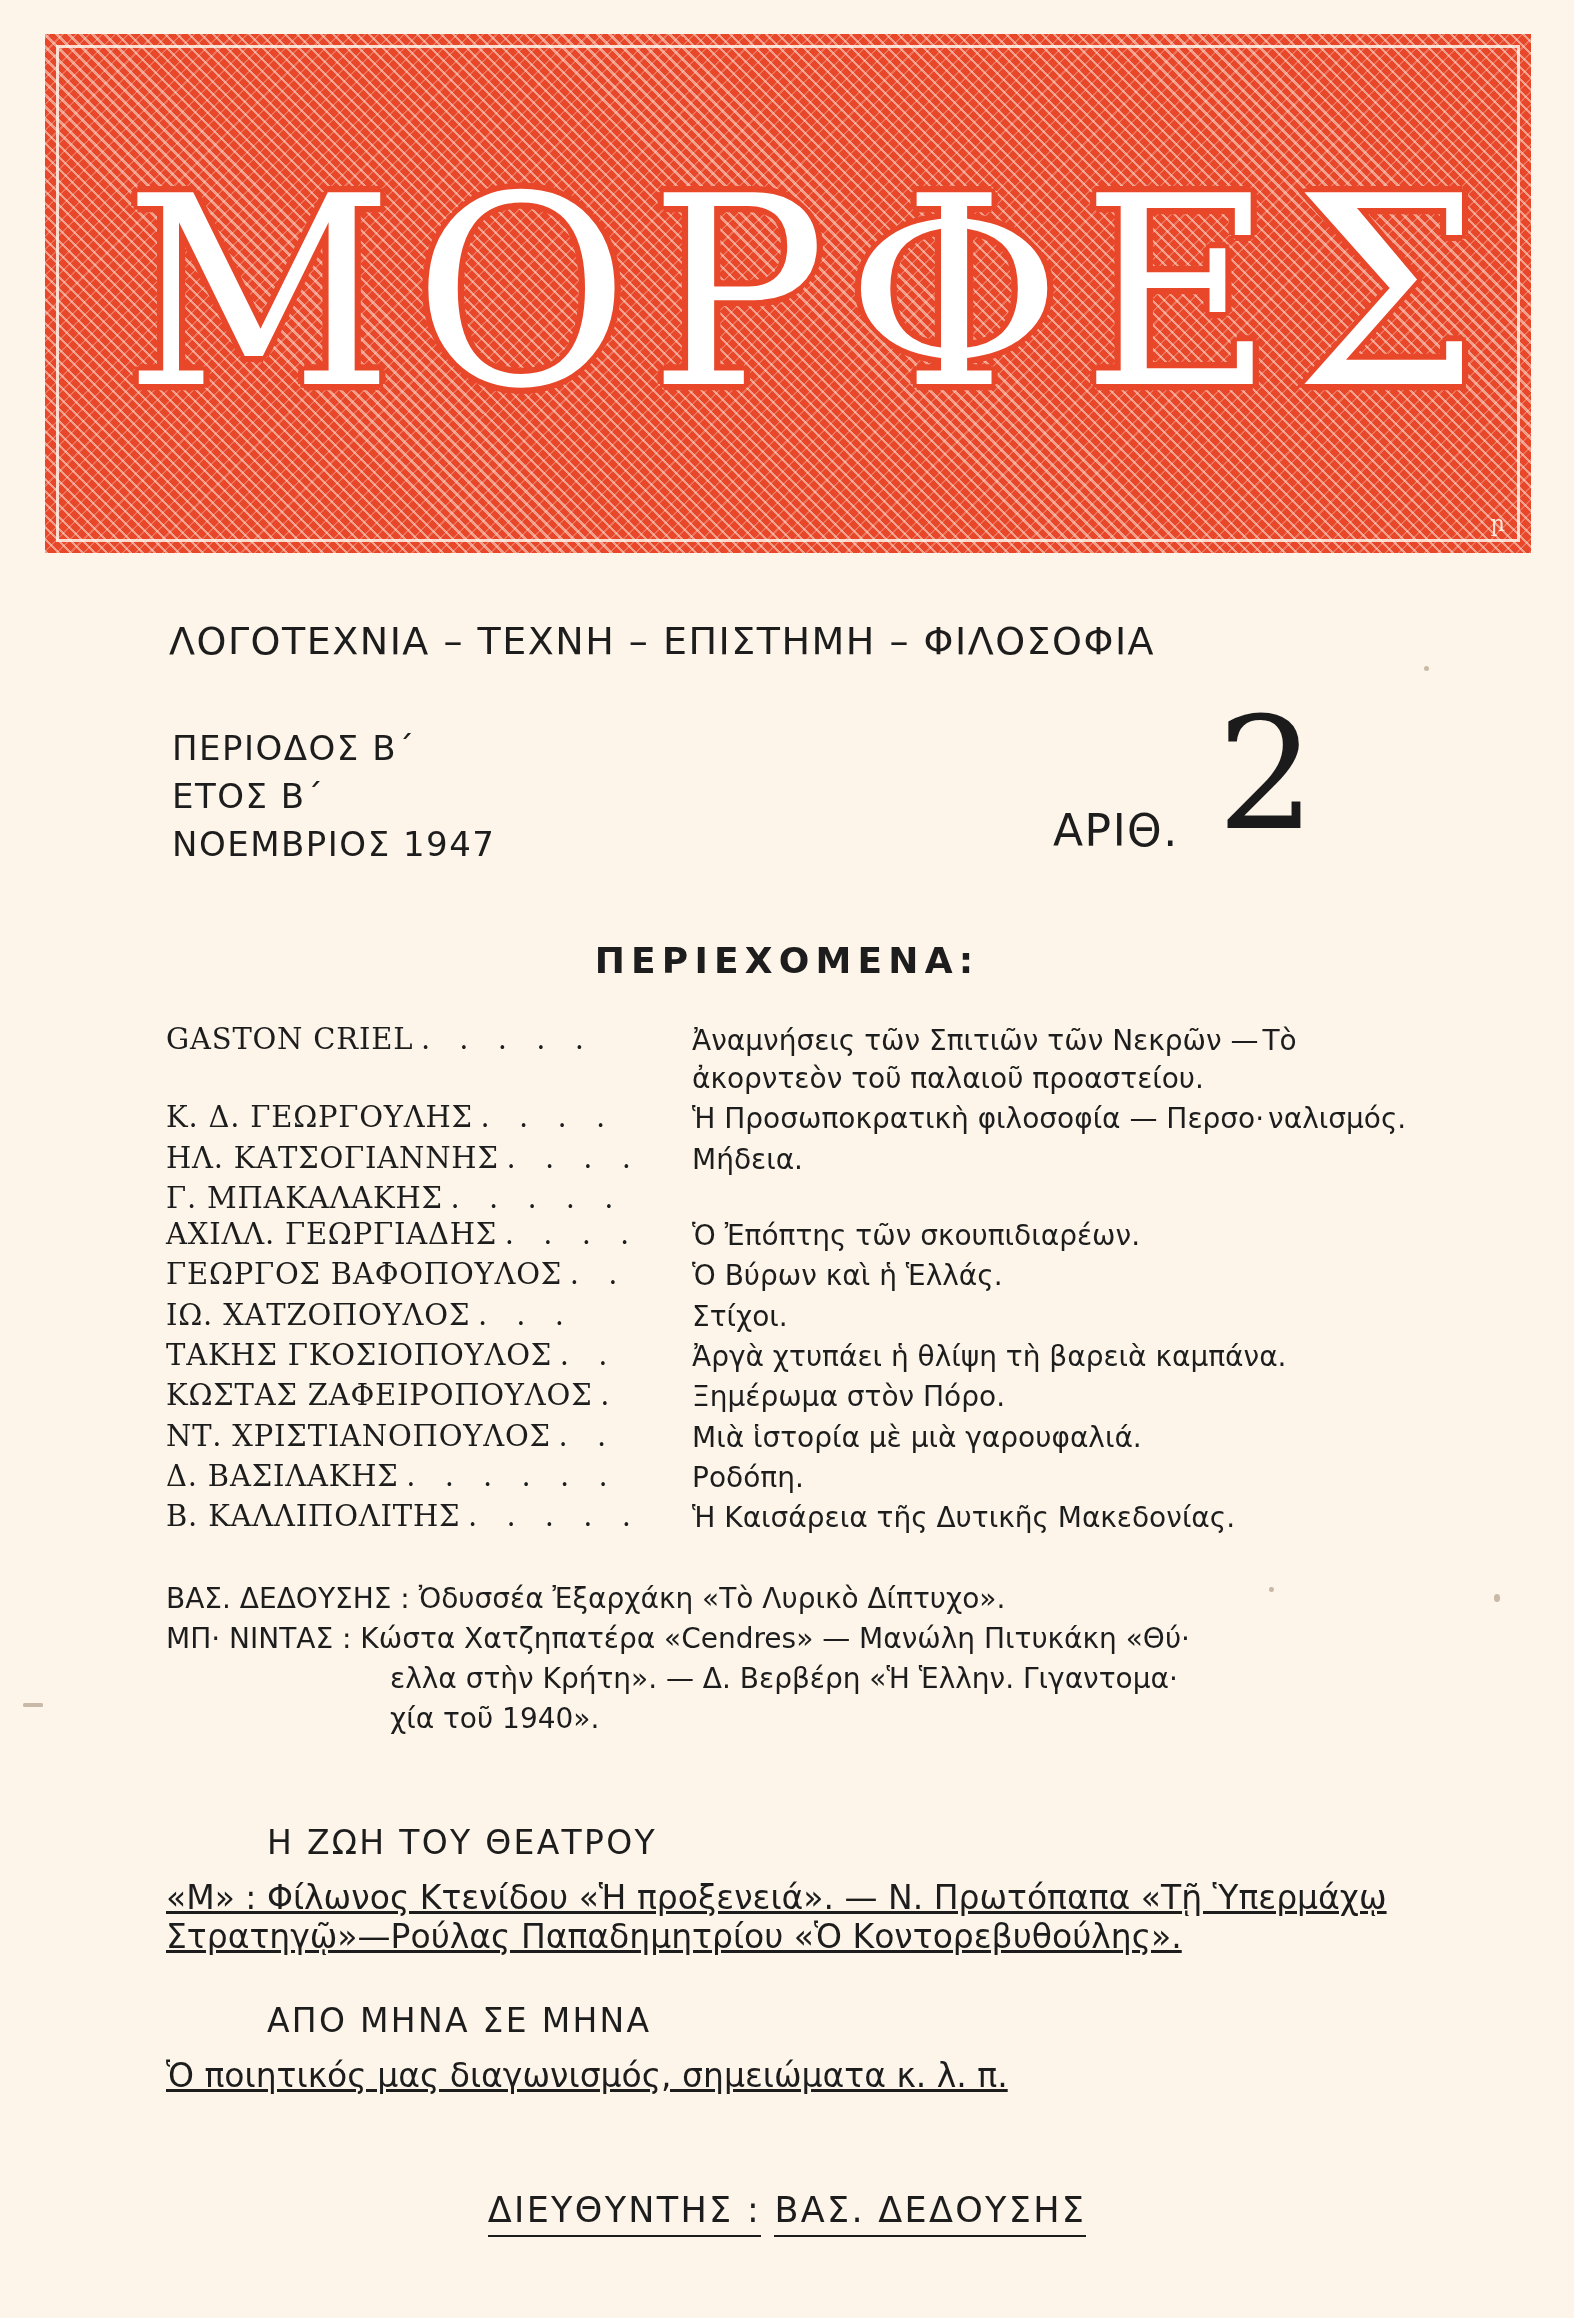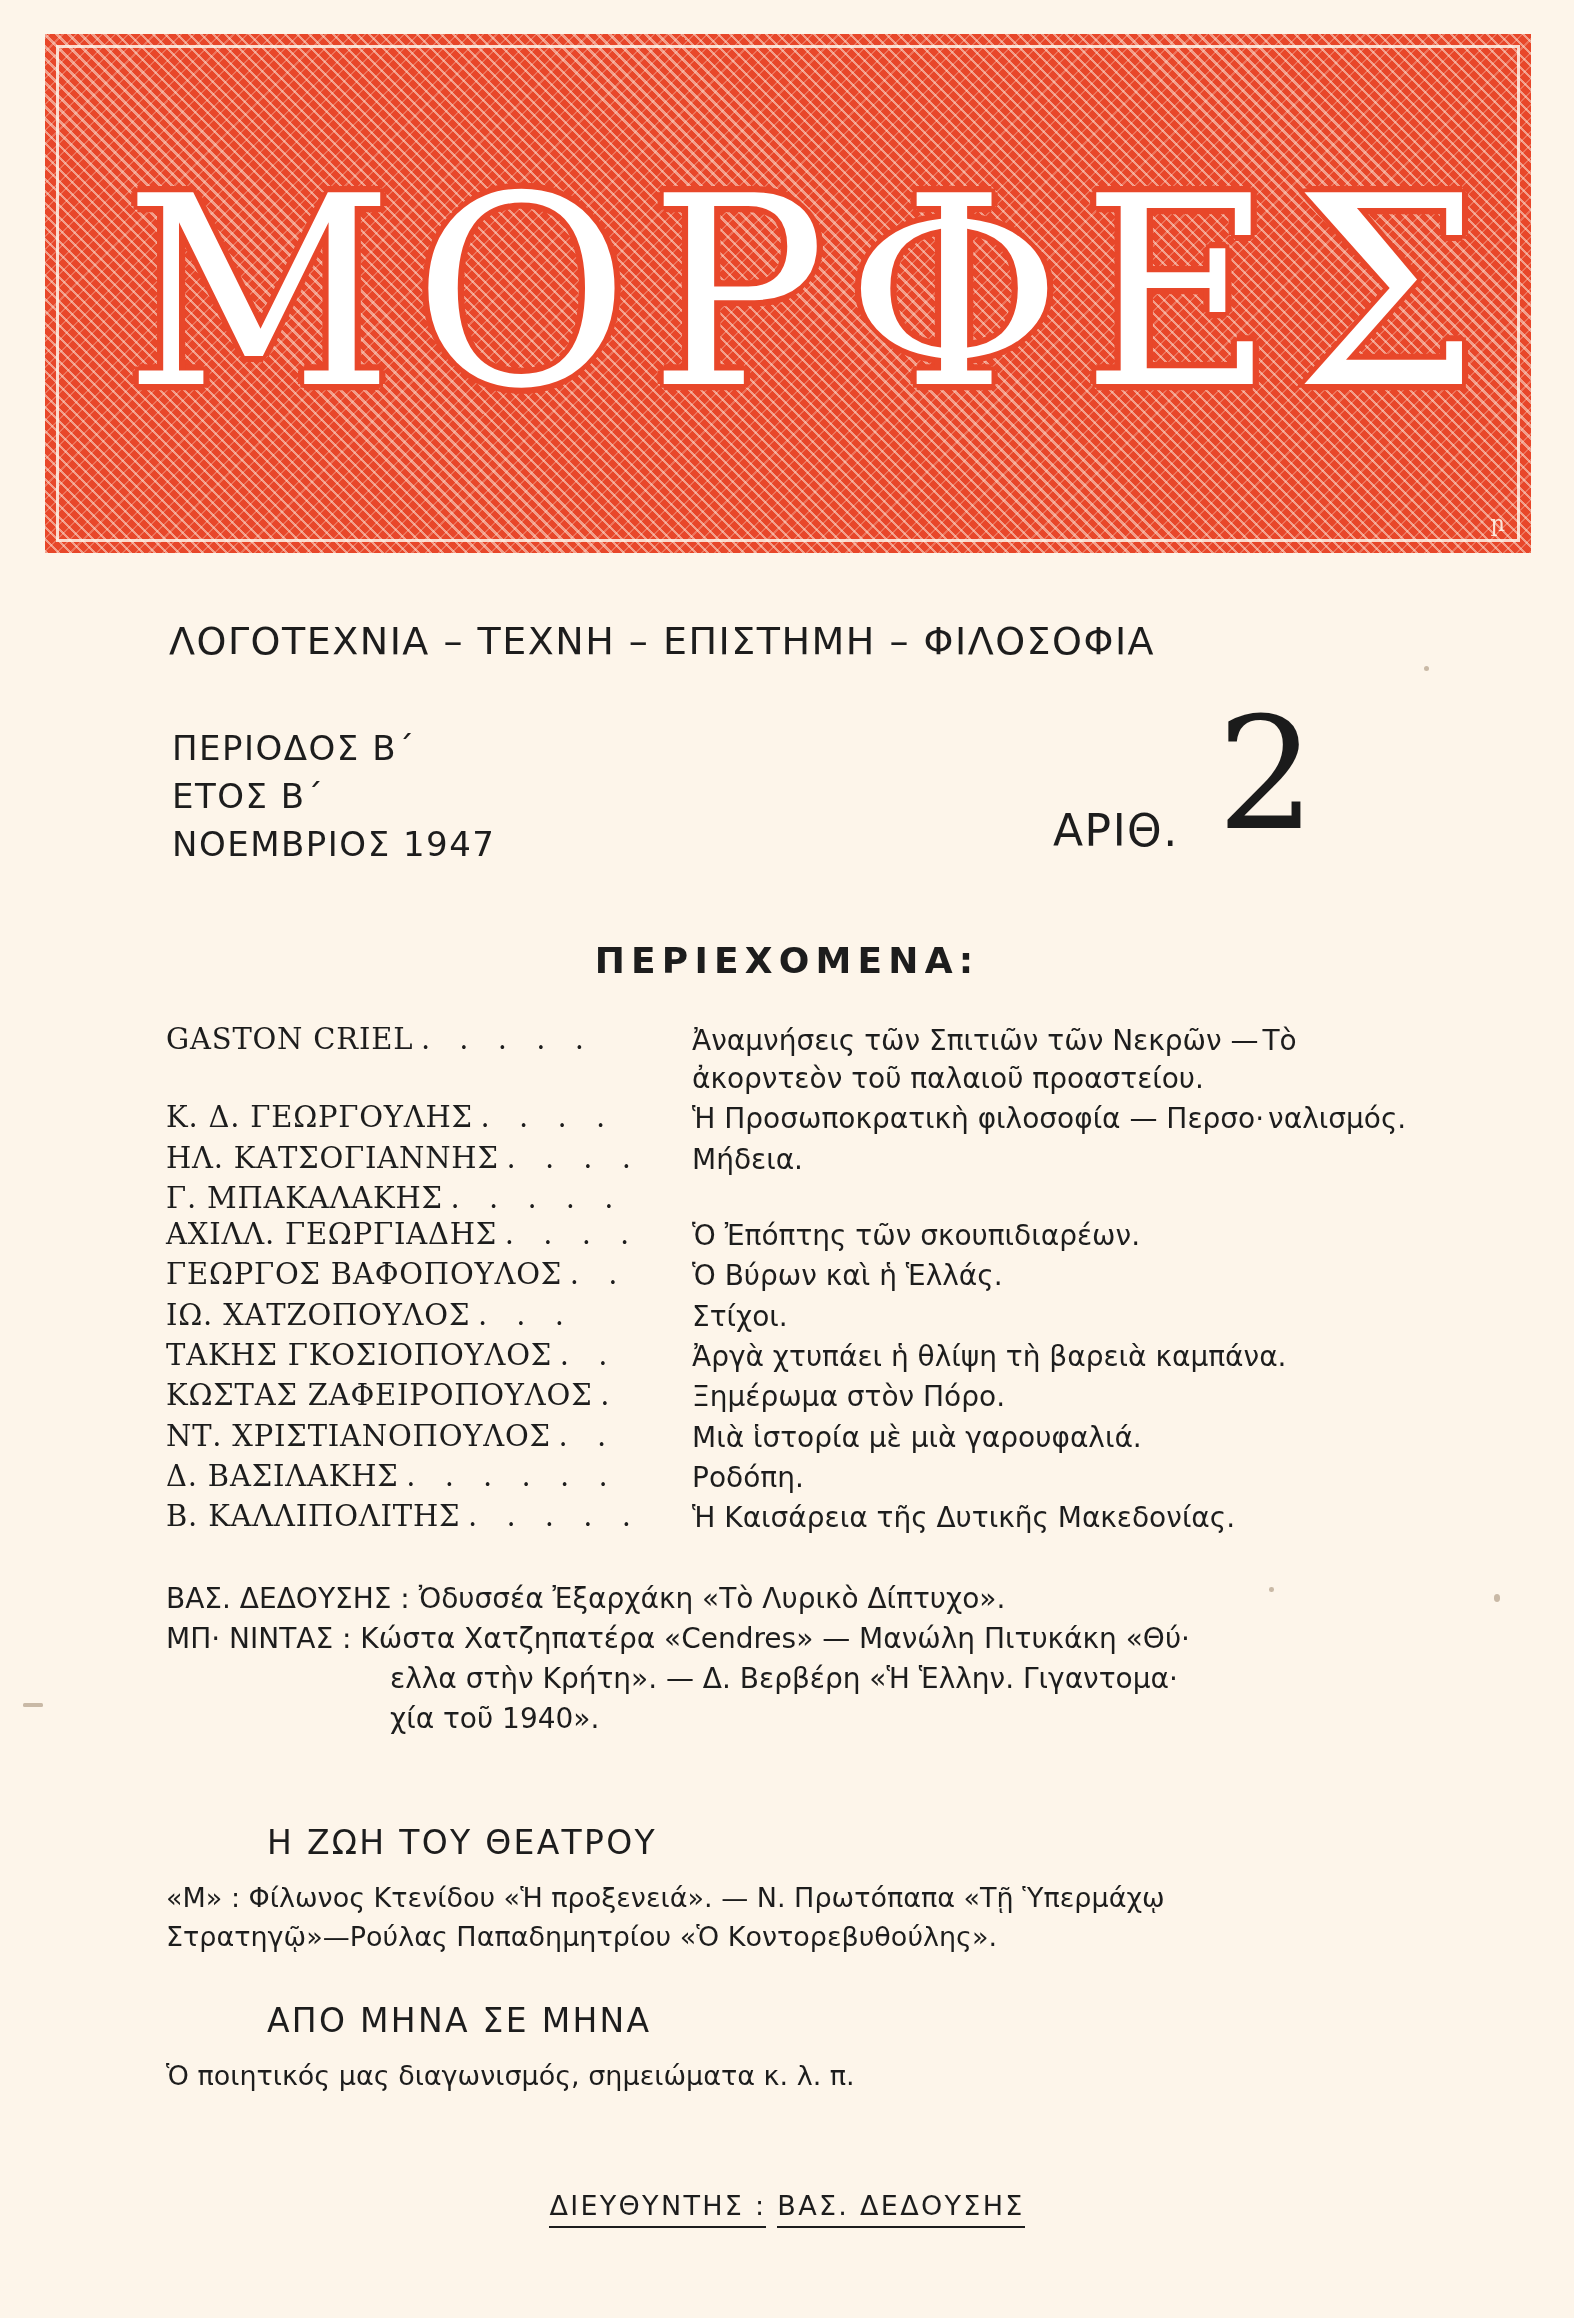--- a/index.html
+++ b/index.html
@@ -181,29 +181,29 @@
     font-size: 28px;
     line-height: 40px;
   }
   .indent-1 { display: block; padding-left: 224px; }
 
   .sec-books { top: 1579px; }
   .sec-theatre { top: 1823px; }
   .sec-month { top: 2001px; }
 
   .sec-theatre .section-body,
-  .sec-month .section-body { font-size: 27px; line-height: 39px; }
+  .sec-month .section-body { font-size: 33px; line-height: 39px; text-decoration: underline; }
 
   .director {
     position: absolute;
     left: 0; right: 0;
     top: 2190px;
     text-align: center;
     font-family: "DejaVu Sans", sans-serif;
-    font-size: 27px;
+    font-size: 35px;
     letter-spacing: 2.3px;
   }
   .director span.u {
     border-bottom: 2.3px solid #1d1d1d;
     padding-bottom: 4.6px;
   }
 
   .speck {
     position: absolute;
     background: #c9b9a6;

